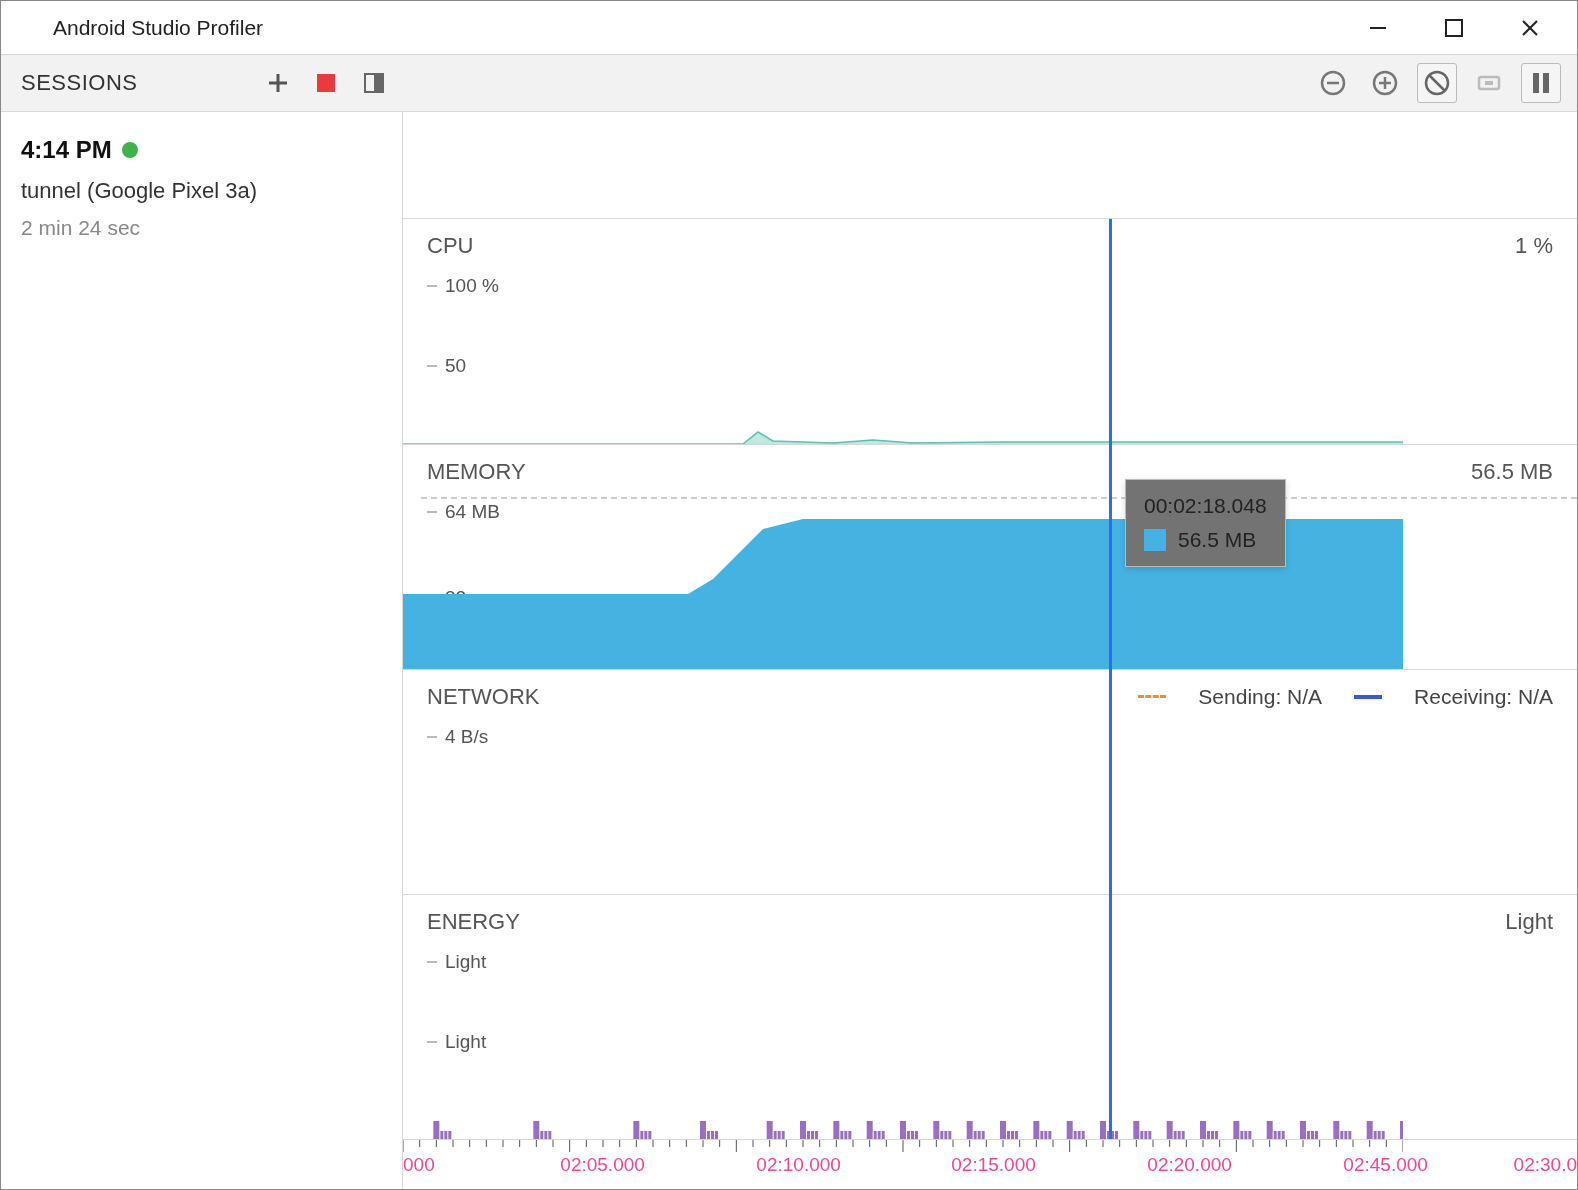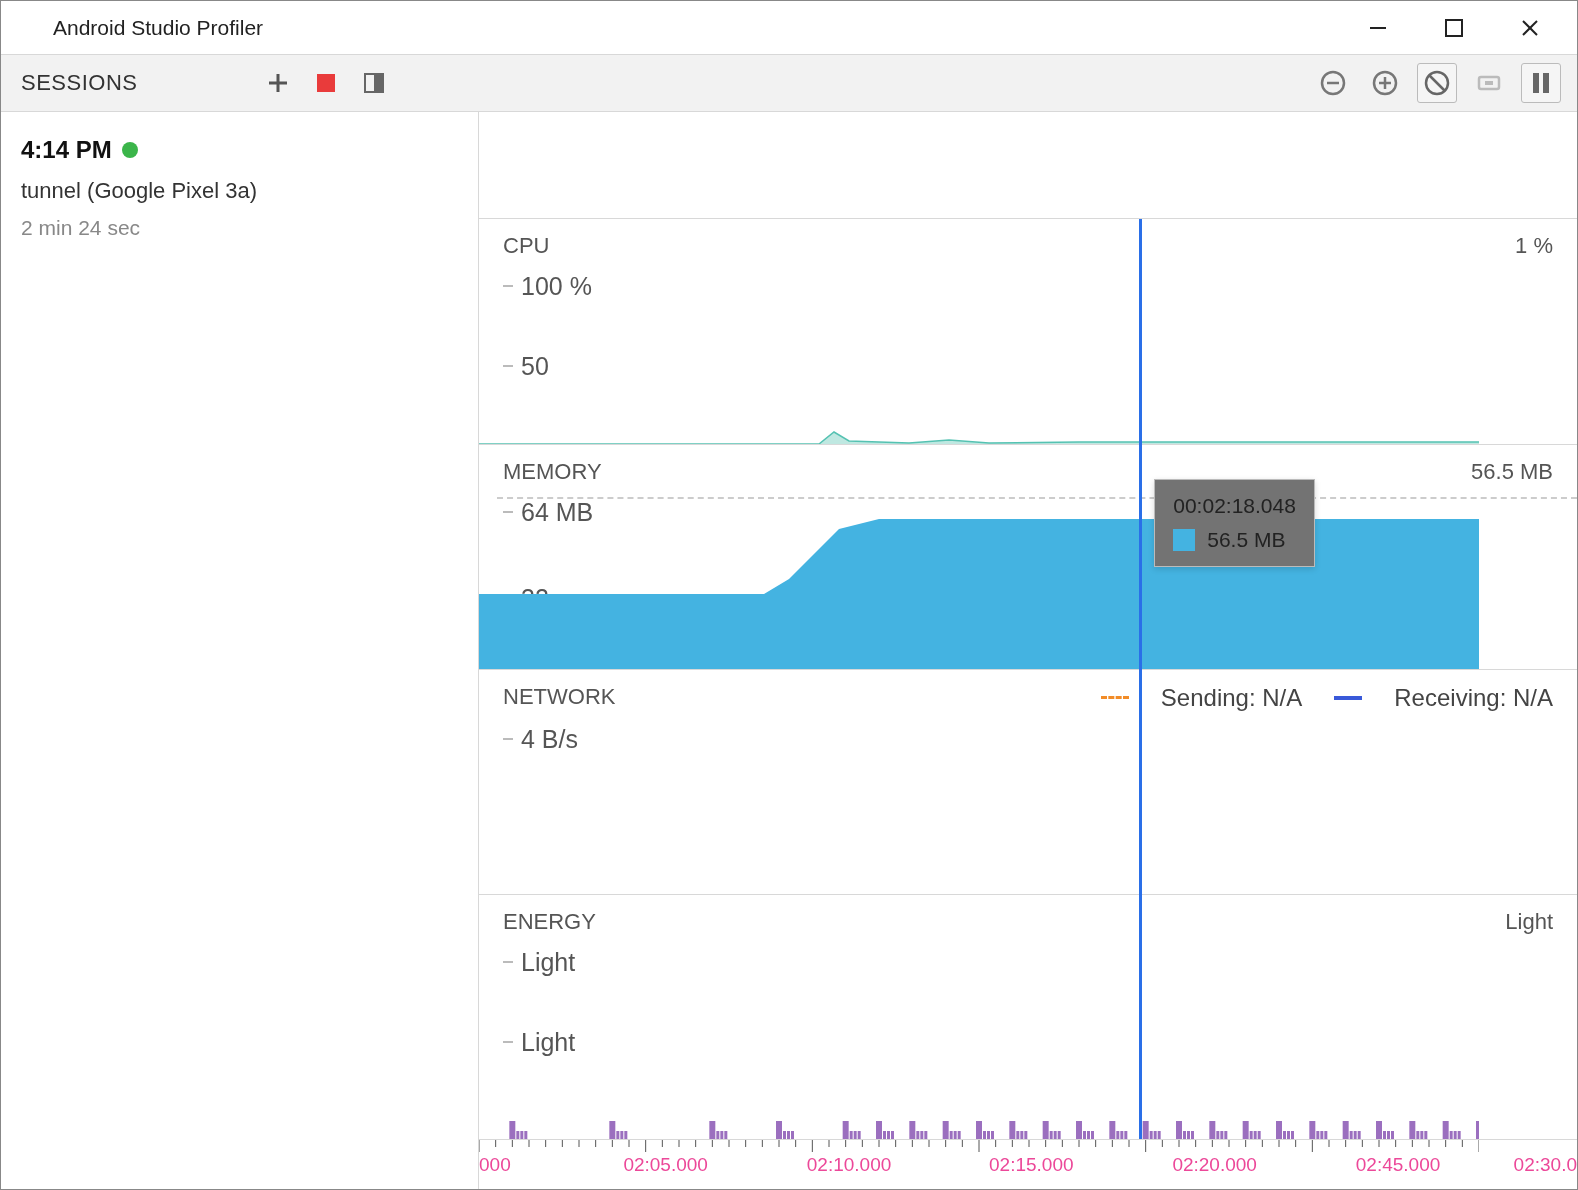--- a/index.html
+++ b/index.html
@@ -21,48 +21,48 @@
   .stop-square { width: 18px; height: 18px; background: #e93b3b; }
   .side-toggle { width: 20px; height: 20px; border: 2px solid #666; position: relative; }
   .side-toggle::after { content: ""; position: absolute; right: 0; top: 0; bottom: 0; width: 8px; background: #666; }
 
   .right-toolbar { margin-left: auto; display: flex; align-items: center; gap: 12px; padding-right: 16px; }
   .tool-btn { width: 40px; height: 40px; display: flex; align-items: center; justify-content: center; border-radius: 3px; }
   .tool-btn.boxed { border: 1px solid #bbb; background: #f5f5f5; }
 
   
   .body { flex: 1; display: flex; min-height: 0; }
-  .sidebar { width: 478px; border-right: 1px solid #d8d8d8; padding: 24px 20px; }
+  .sidebar { width: 402px; border-right: 1px solid #d8d8d8; padding: 24px 20px; }
   .session-time { font-size: 24px; font-weight: 600; color: #111; display: flex; align-items: center; gap: 10px; }
   .status-dot { width: 16px; height: 16px; border-radius: 50%; background: #3bb54a; display: inline-block; }
   .session-name { font-size: 22px; color: #333; margin-top: 14px; }
   .session-dur { font-size: 21px; color: #888; margin-top: 12px; }
 
   .profiler { flex: 1; display: flex; flex-direction: column; min-width: 0; position: relative; }
   .blank-top { height: 107px; border-bottom: 1px solid #d8d8d8; }
 
   .panel { border-bottom: 1px solid #d8d8d8; position: relative; padding: 14px 24px 0 24px; }
-  .panel-header { display: flex; justify-content: space-between; font-size: 22px; color: #555; }
+  .panel-header { display: flex; justify-content: space-between; font-size: 22px; color: #555; align-items: center; }
   .panel-value { color: #555; }
   .ticks { margin-top: 10px; }
-  .tick-row { display: flex; align-items: center; gap: 8px; font-size: 25px; color: #555; height: 34px; }
+  .tick-row { display: flex; align-items: center; gap: 8px; font-size: 19px; color: #555; height: 34px; }
   .tick-mark { width: 10px; height: 2px; background: #bbb; }
 
   
   .cpu-panel { height: 226px; }
   .cpu-chart { position: absolute; left: 0; right: 0; bottom: 0; height: 20px; }
 
   
   .memory-panel { height: 225px; padding-bottom: 0; overflow: visible; }
   .dashed { position: absolute; left: 18px; right: 0; border-top: 2px dashed #ccc; }
   .mem-area { position: absolute; left: 0; right: 0; bottom: 0; height: 170px; }
 
   
   .network-panel { height: 225px; }
-  .net-legend { display: flex; gap: 32px; align-items: center; font-size: 24px; color: #444; }
+  .net-legend { display: flex; gap: 32px; align-items: center; font-size: 21px; color: #444; }
   .legend-swatch-dash { width: 28px; height: 4px; border-top: 3px dashed #f28c28; }
   .legend-swatch-line { width: 28px; height: 4px; background: #3959d9; }
 
   
   .energy-panel { flex: 1; border-bottom: none; min-height: 0; }
   .energy-bars { position: absolute; left: 0; right: 0; bottom: 0; height: 52px; }
 
   
   .time-axis { height: 50px; border-top: 1px solid #d8d8d8; position: relative; display: flex; align-items: flex-start; padding-top: 6px; }
   .time-ticks { position: absolute; left: 0; right: 0; top: 0; height: 14px; }

